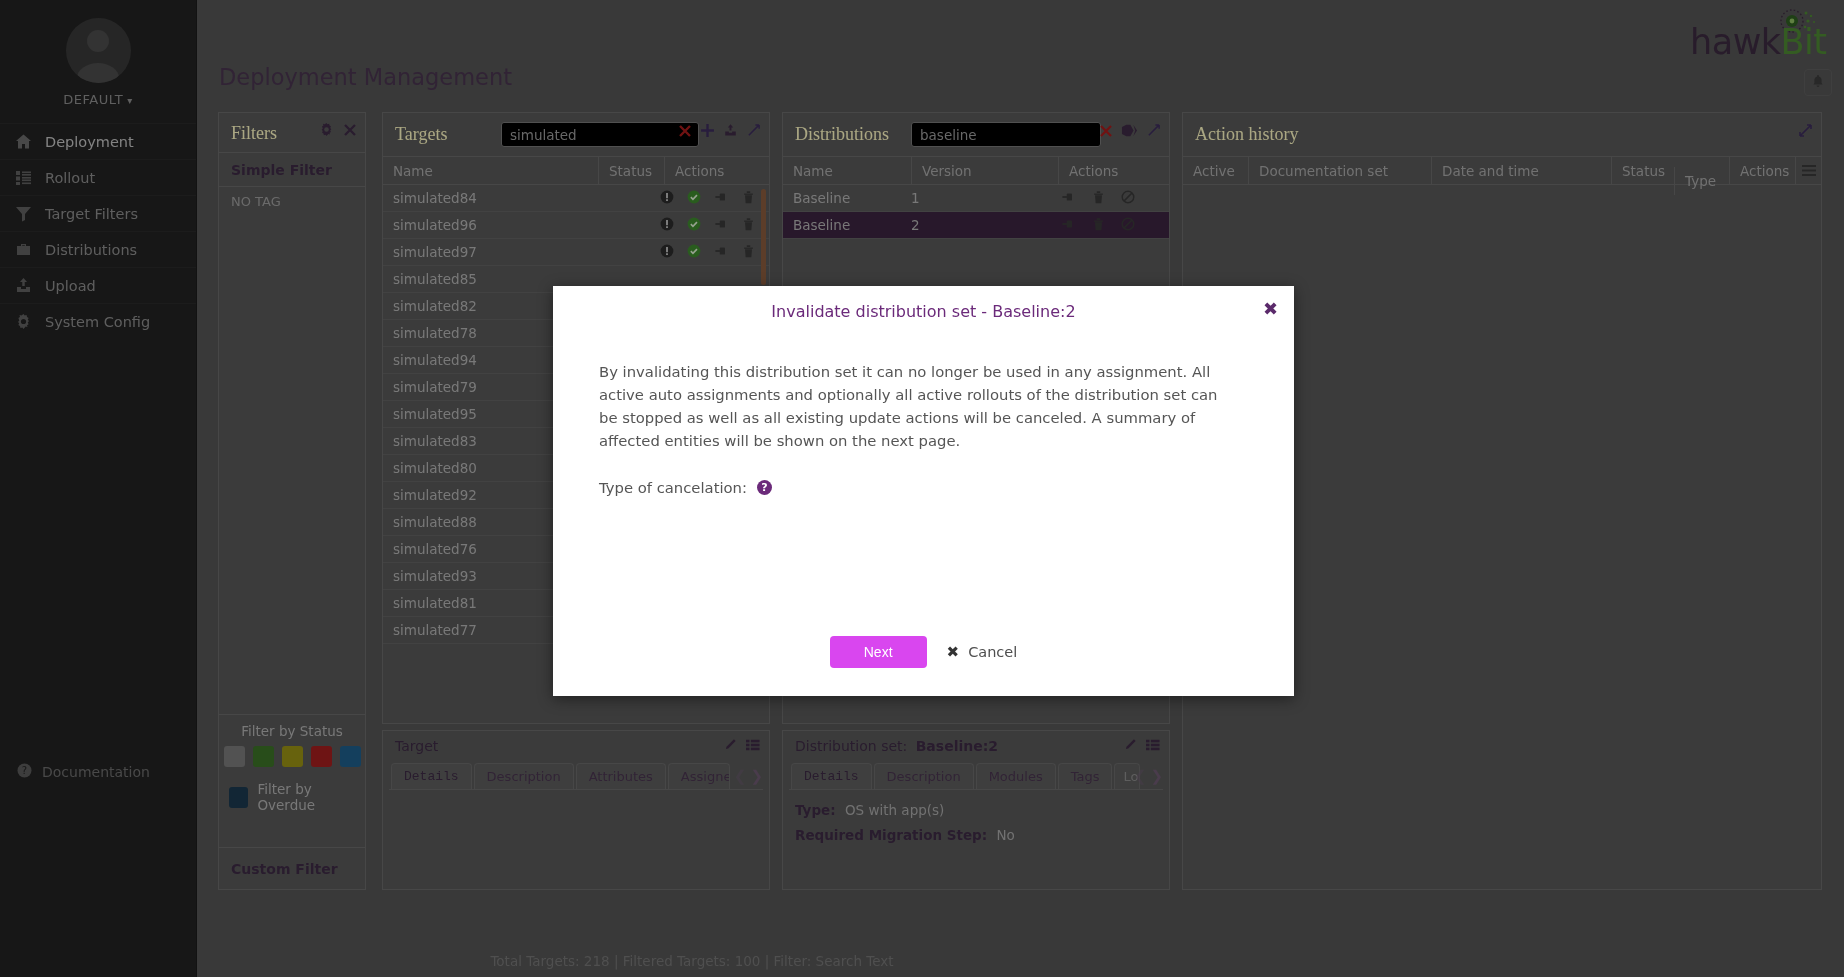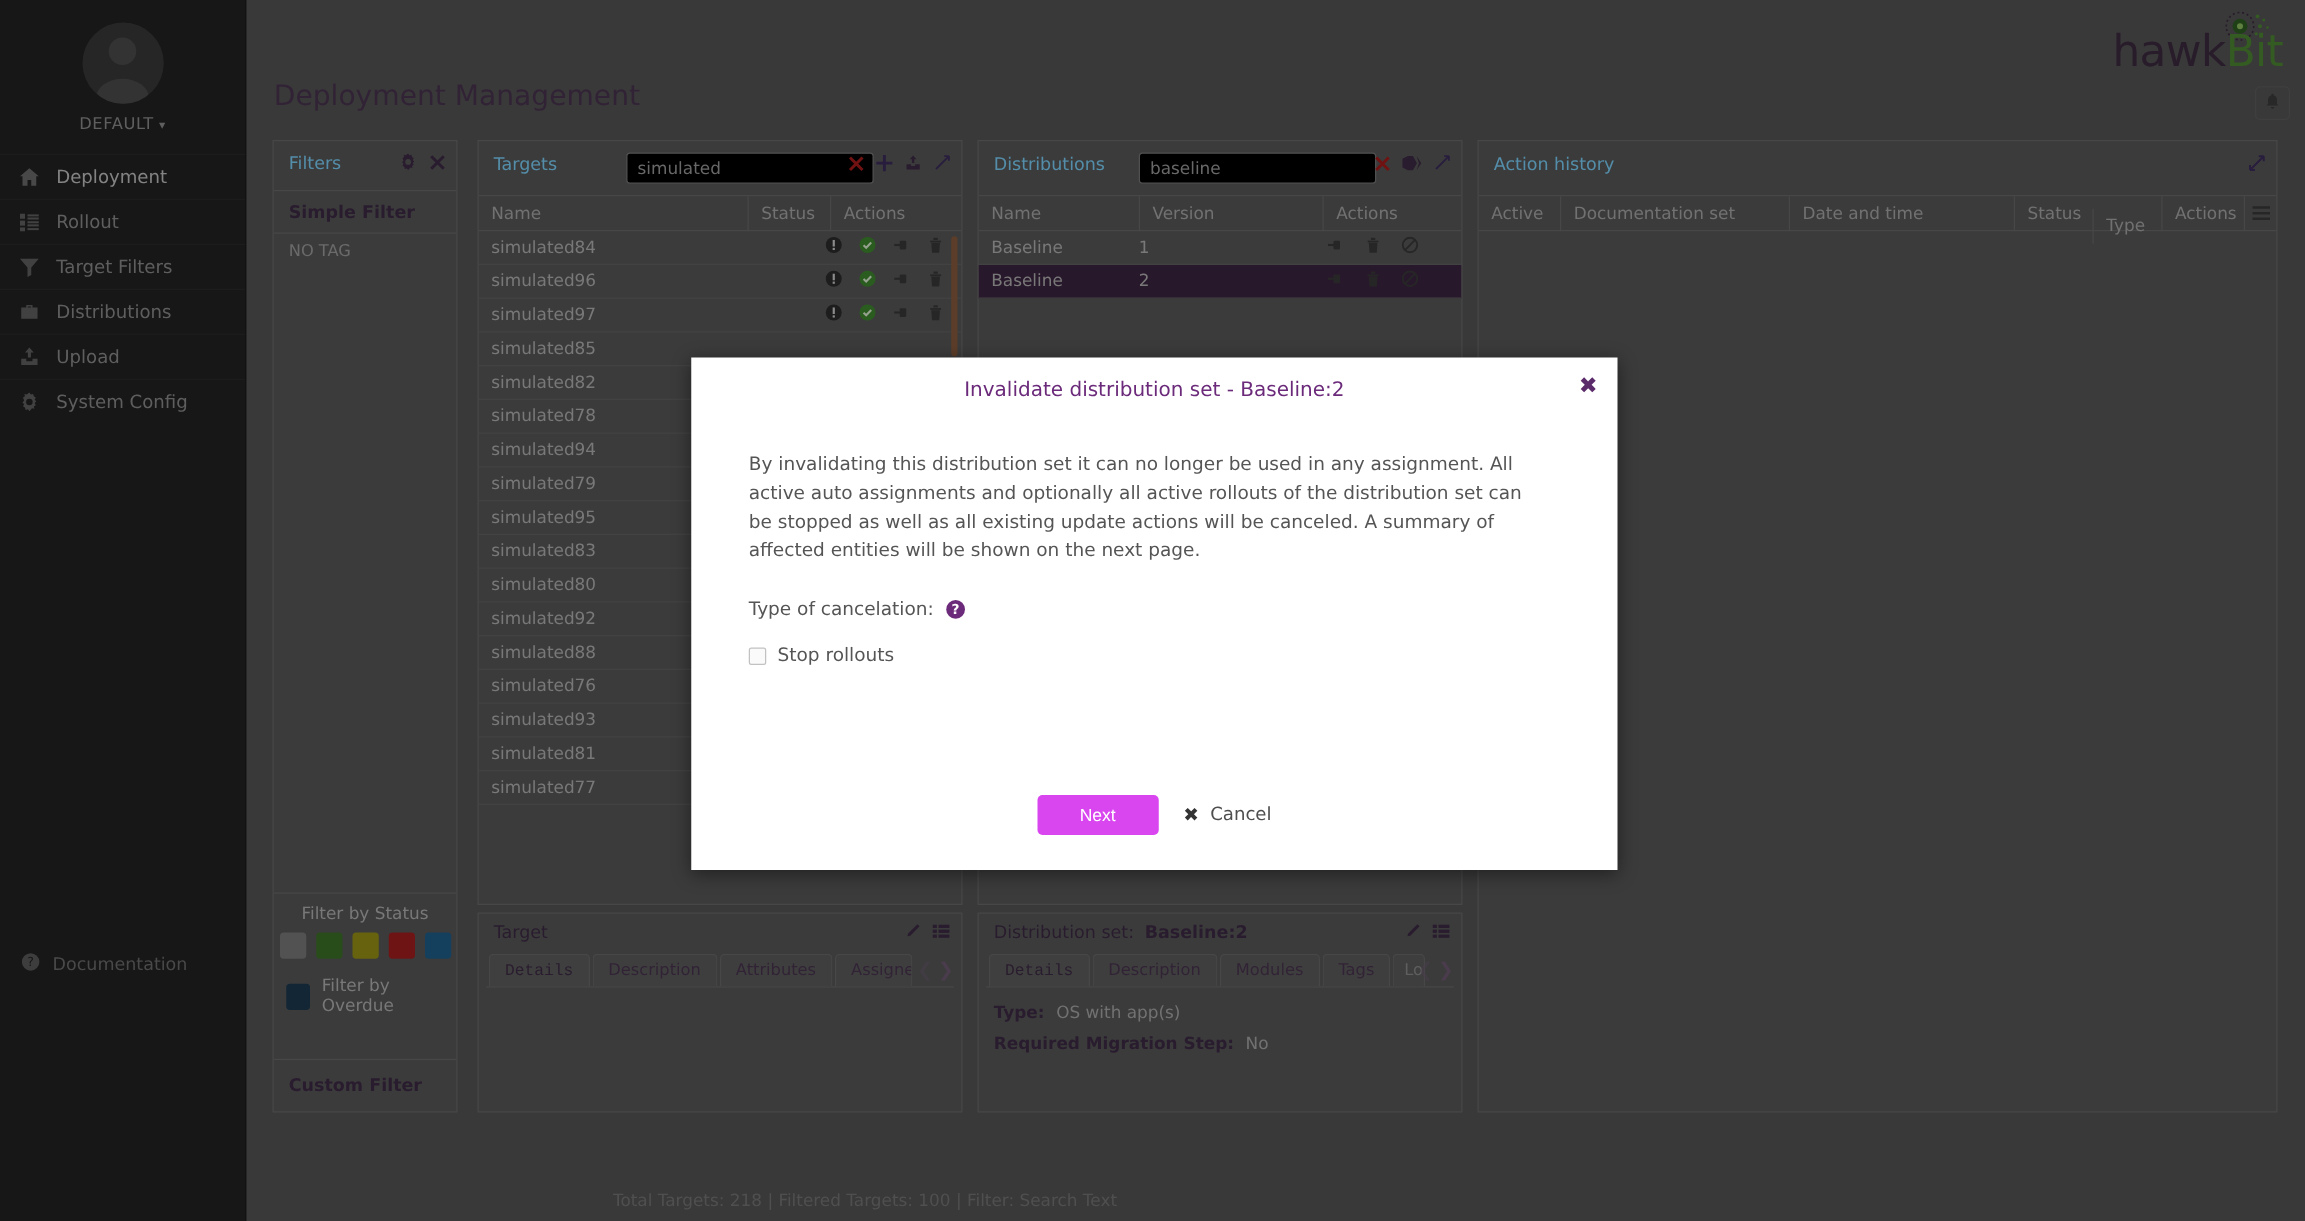--- a/index.html
+++ b/index.html
@@ -85,21 +85,21 @@
   
   .panel {
     position: absolute; background: #595959;
     border: 1px solid #6a6a6a;
   }
   .panel-head {
     height: 44px; position: relative; border-bottom: 1px solid #6a6a6a;
   }
   .panel-title {
     position: absolute; left: 12px; top: 11px;
-    font-size: 14px; color: #7dd3fc;
+    font-size: 18px; color: #fef9c3; font-family: Liberation Serif, serif;
   }
   .panel-icons {
     position: absolute; right: 8px; top: 10px;
     display: flex; align-items: center; gap: 8px;
   }
   .search-box {
     position: absolute; height: 25px;
     background: #000000; border: 1px solid #787878; border-radius: 3px;
     color: #9c9c9c; font-size: 13.5px; padding: 3px 8px;
     display: flex; align-items: center;
@@ -770,24 +770,20 @@
   </div>
   <div class="modal-body">
     <div class="modal-desc">By invalidating this distribution set it can no longer be used in any assignment. All active auto assignments and optionally all active rollouts of the distribution set can be stopped as well as all existing update actions will be canceled. A summary of affected entities will be shown on the next page.</div>
 
     <div class="cancel-type-row">
       <span>Type of cancelation:</span>
       <span class="help-icon">?</span>
     </div>
 
 
-    <div class="check-row">
-      <span class="checkbox"></span>
-      <span>Stop rollouts</span>
-    </div>
   </div>
 
   <div class="modal-actions">
     <button class="btn-next">Next</button>
     <div class="btn-cancel">
       <span class="x">✖</span>
       <span>Cancel</span>
     </div>
   </div>
 </div>

